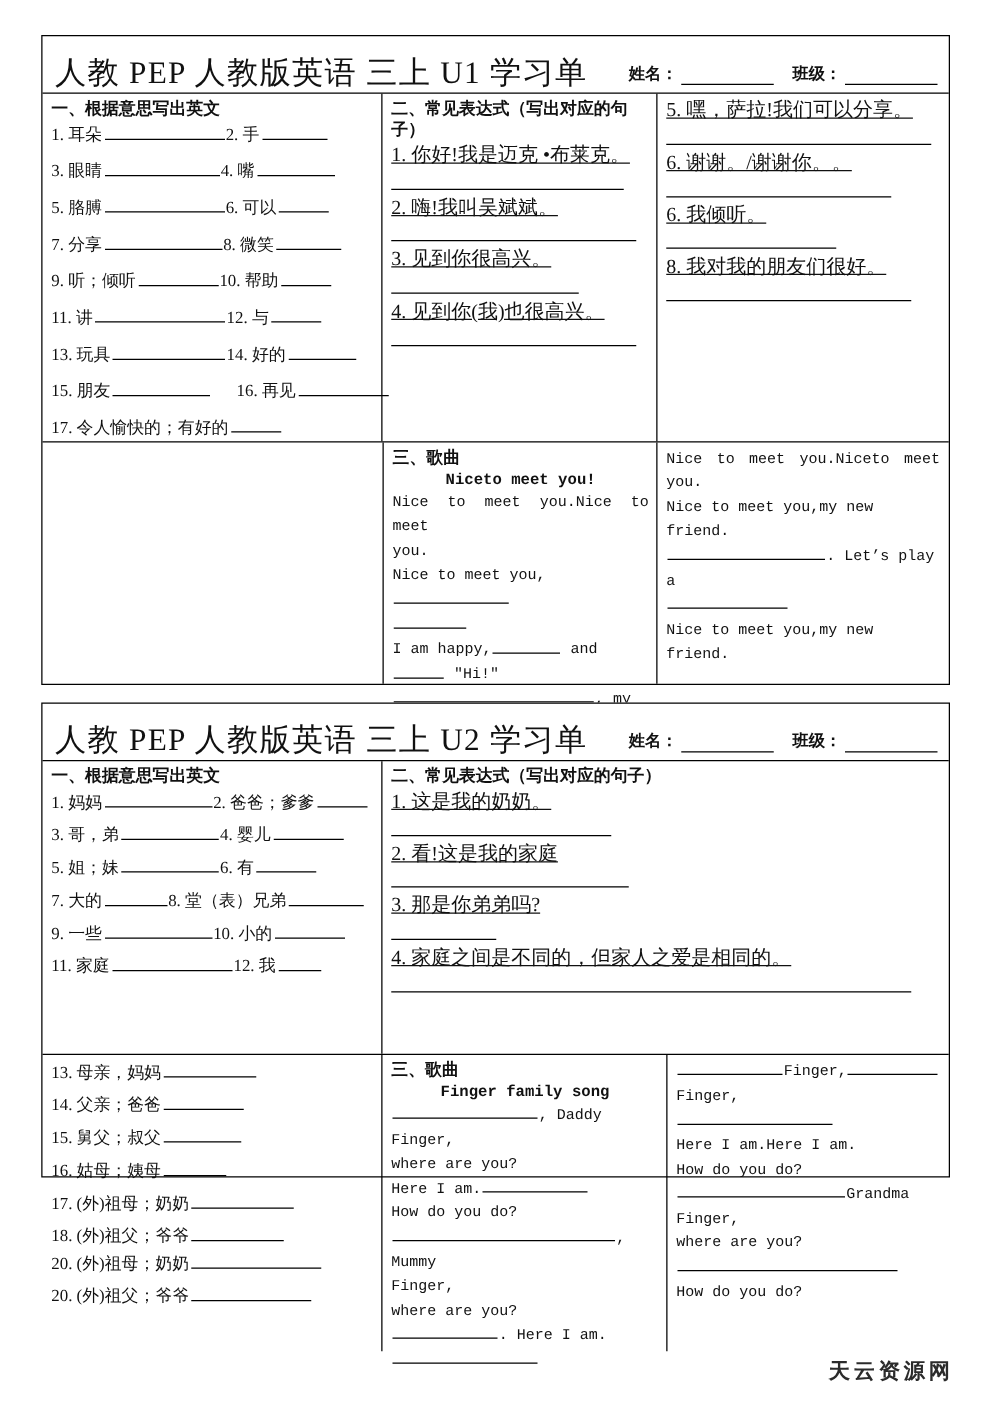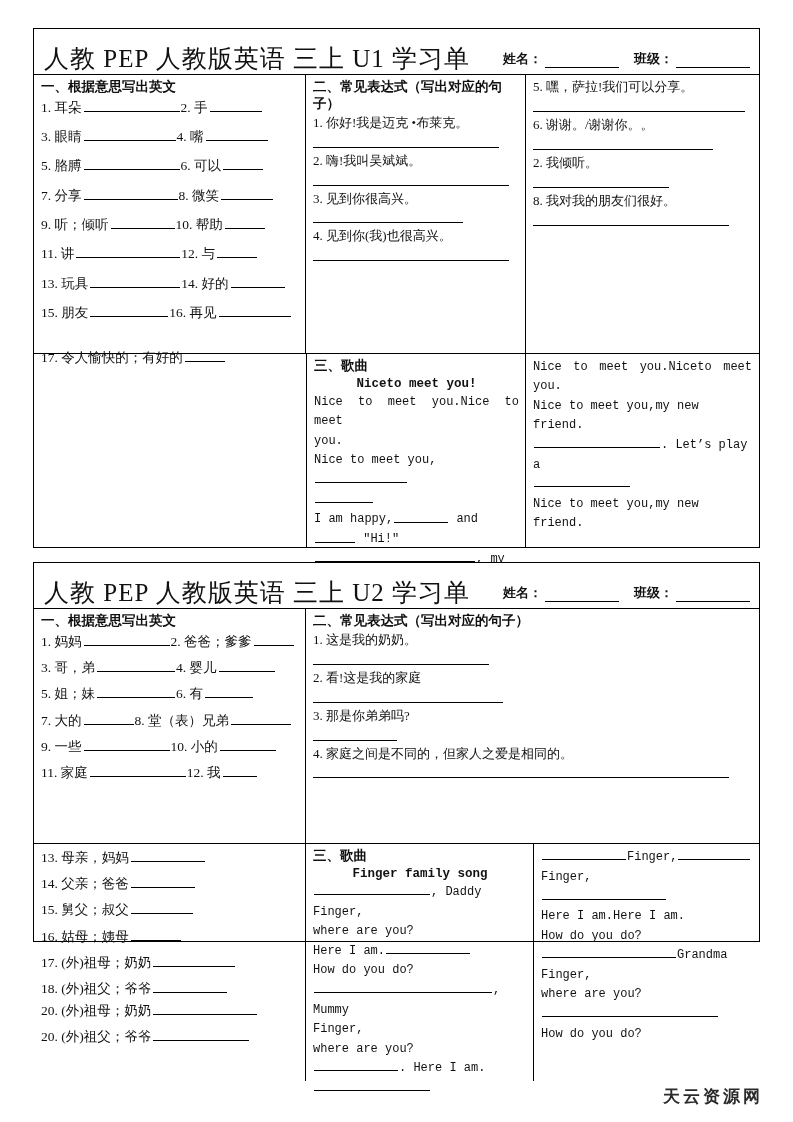--- a/index.html
+++ b/index.html
@@ -61,21 +61,21 @@
     margin-bottom:2px;
   }
 
   
   .wordlist{font-size:13.5px;line-height:1.15;}
   .wrow{display:flex;align-items:baseline;white-space:nowrap;}
   .witem{display:flex;align-items:baseline;}
   .wlabel{margin-right:1px;}
 
   
-  .sent{font-size:13px;line-height:1.3;}
+  .sent{font-size:16px;line-height:1.3;text-decoration:underline;}
   .sent .q{margin-bottom:2px;}
   .ansline{border-bottom:1.2px solid #000;height:13px;margin-bottom:5px;}
 
   
   .song{font-family:"Liberation Mono","DejaVu Sans Mono",monospace;font-size:12px;line-height:1.62;}
   .song-title{
     text-align:center;font-weight:bold;font-size:12.5px;
     font-family:"Liberation Mono","DejaVu Sans Mono",monospace;
     margin:1px 0 2px 0;
   }
@@ -176,21 +176,21 @@
             <div class="wrow" style="margin-bottom: 12px;">
               <span class="witem">
                 <span class="wlabel">13. 玩具 </span>
                 <span class="blank" style="width: 90px;"></span>
               </span>
               <span class="witem">
                 <span class="wlabel">14. 好的 </span>
                 <span class="blank" style="width: 54px;"></span>
               </span>
             </div>
-            <div class="wrow" style="margin-bottom: 28px;">
+            <div class="wrow" style="margin-bottom: 12px; gap: 20px;">
               <span class="witem">
                 <span class="wlabel">15. 朋友 </span>
                 <span class="blank" style="width: 78px;"></span>
               </span>
               <span class="witem">
                 <span class="wlabel">16. 再见 </span>
                 <span class="blank" style="width: 72px;"></span>
               </span>
             </div>
             <div class="wrow" style="margin-bottom: 12px;">
@@ -213,21 +213,21 @@
             <div class="q">4. 见到你(我)也很高兴。</div>
             <div class="ansline" style="width: 196px;"></div>
           </div>
       </div>
       <div class="cell" style="width:232px;">
         <div class="sent" id="u1-sent-right">
             <div class="q">5. 嘿，萨拉!我们可以分享。</div>
             <div class="ansline" style="width: 212px;"></div>
             <div class="q">6. 谢谢。/谢谢你。。</div>
             <div class="ansline" style="width: 180px;"></div>
-            <div class="q">2. 我倾听。</div>
+            <div class="q">6. 我倾听。</div>
             <div class="ansline" style="width: 136px;"></div>
             <div class="q">8. 我对我的朋友们很好。</div>
             <div class="ansline" style="width: 196px;"></div>
           </div>
       </div>
     </div>
 
     <div class="grid" style="border-top:1.3px solid #000;height:194px;">
       <div style="width:272px;"></div>
       <div class="cell vline" style="width:220px;border-left:1.3px solid #000;">

